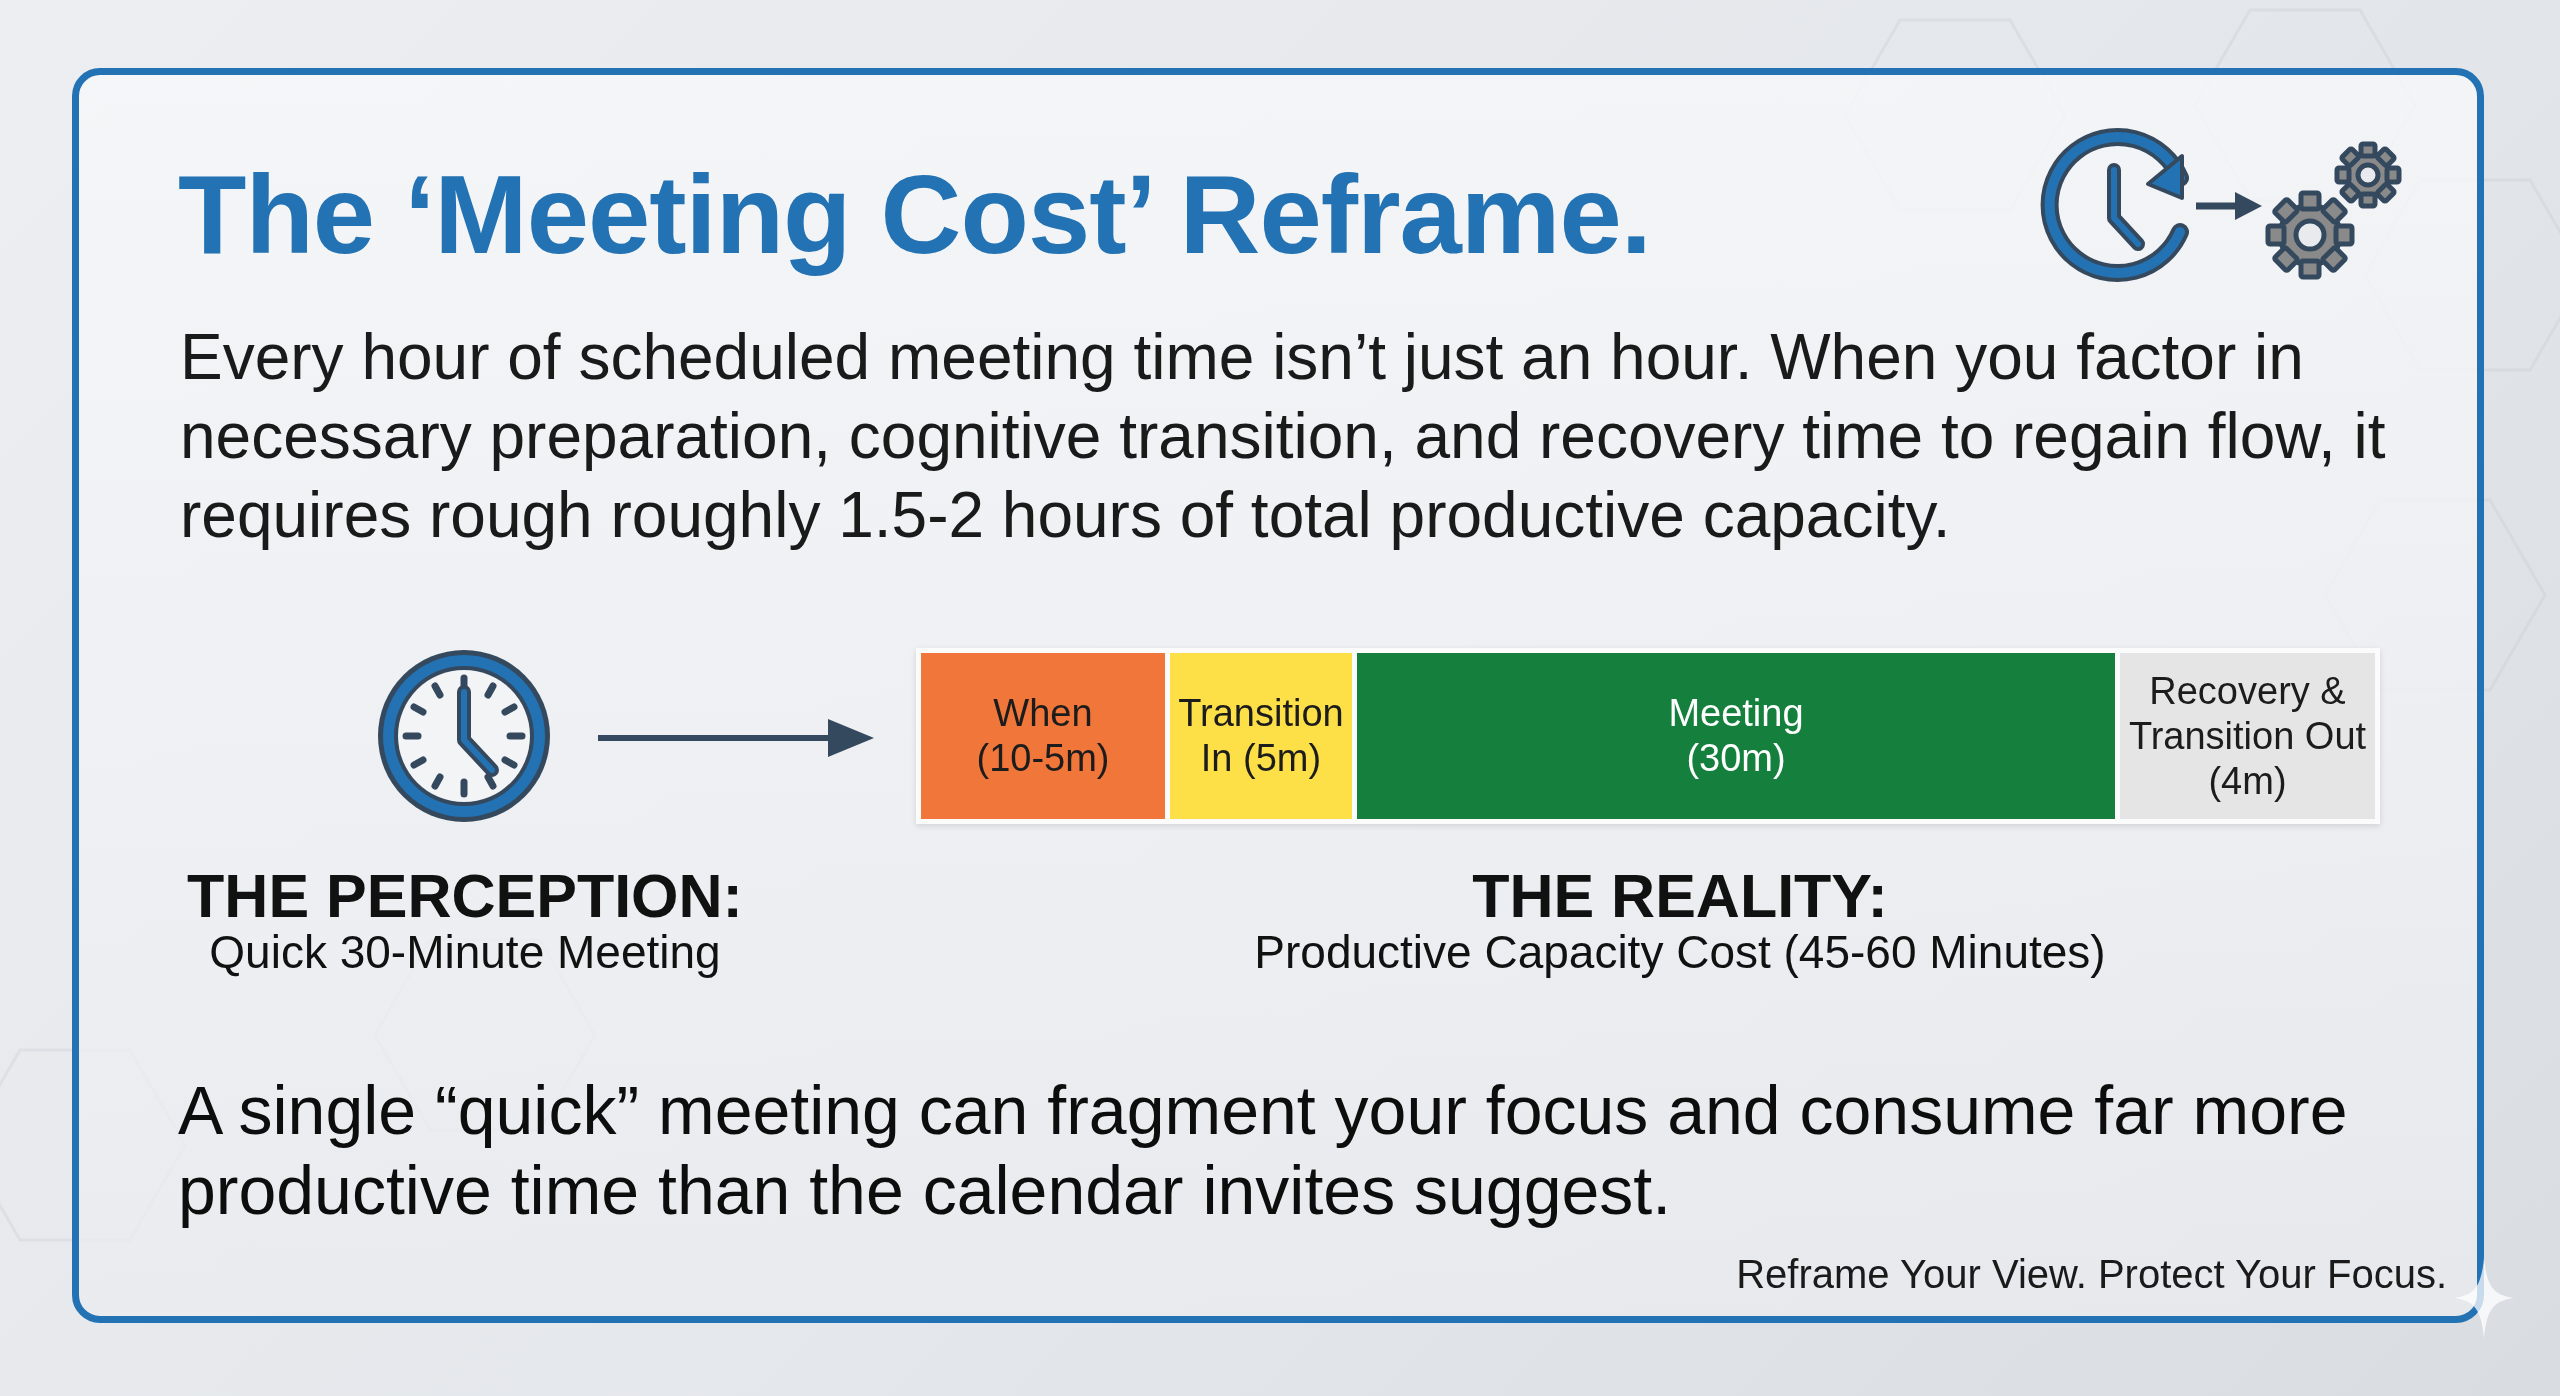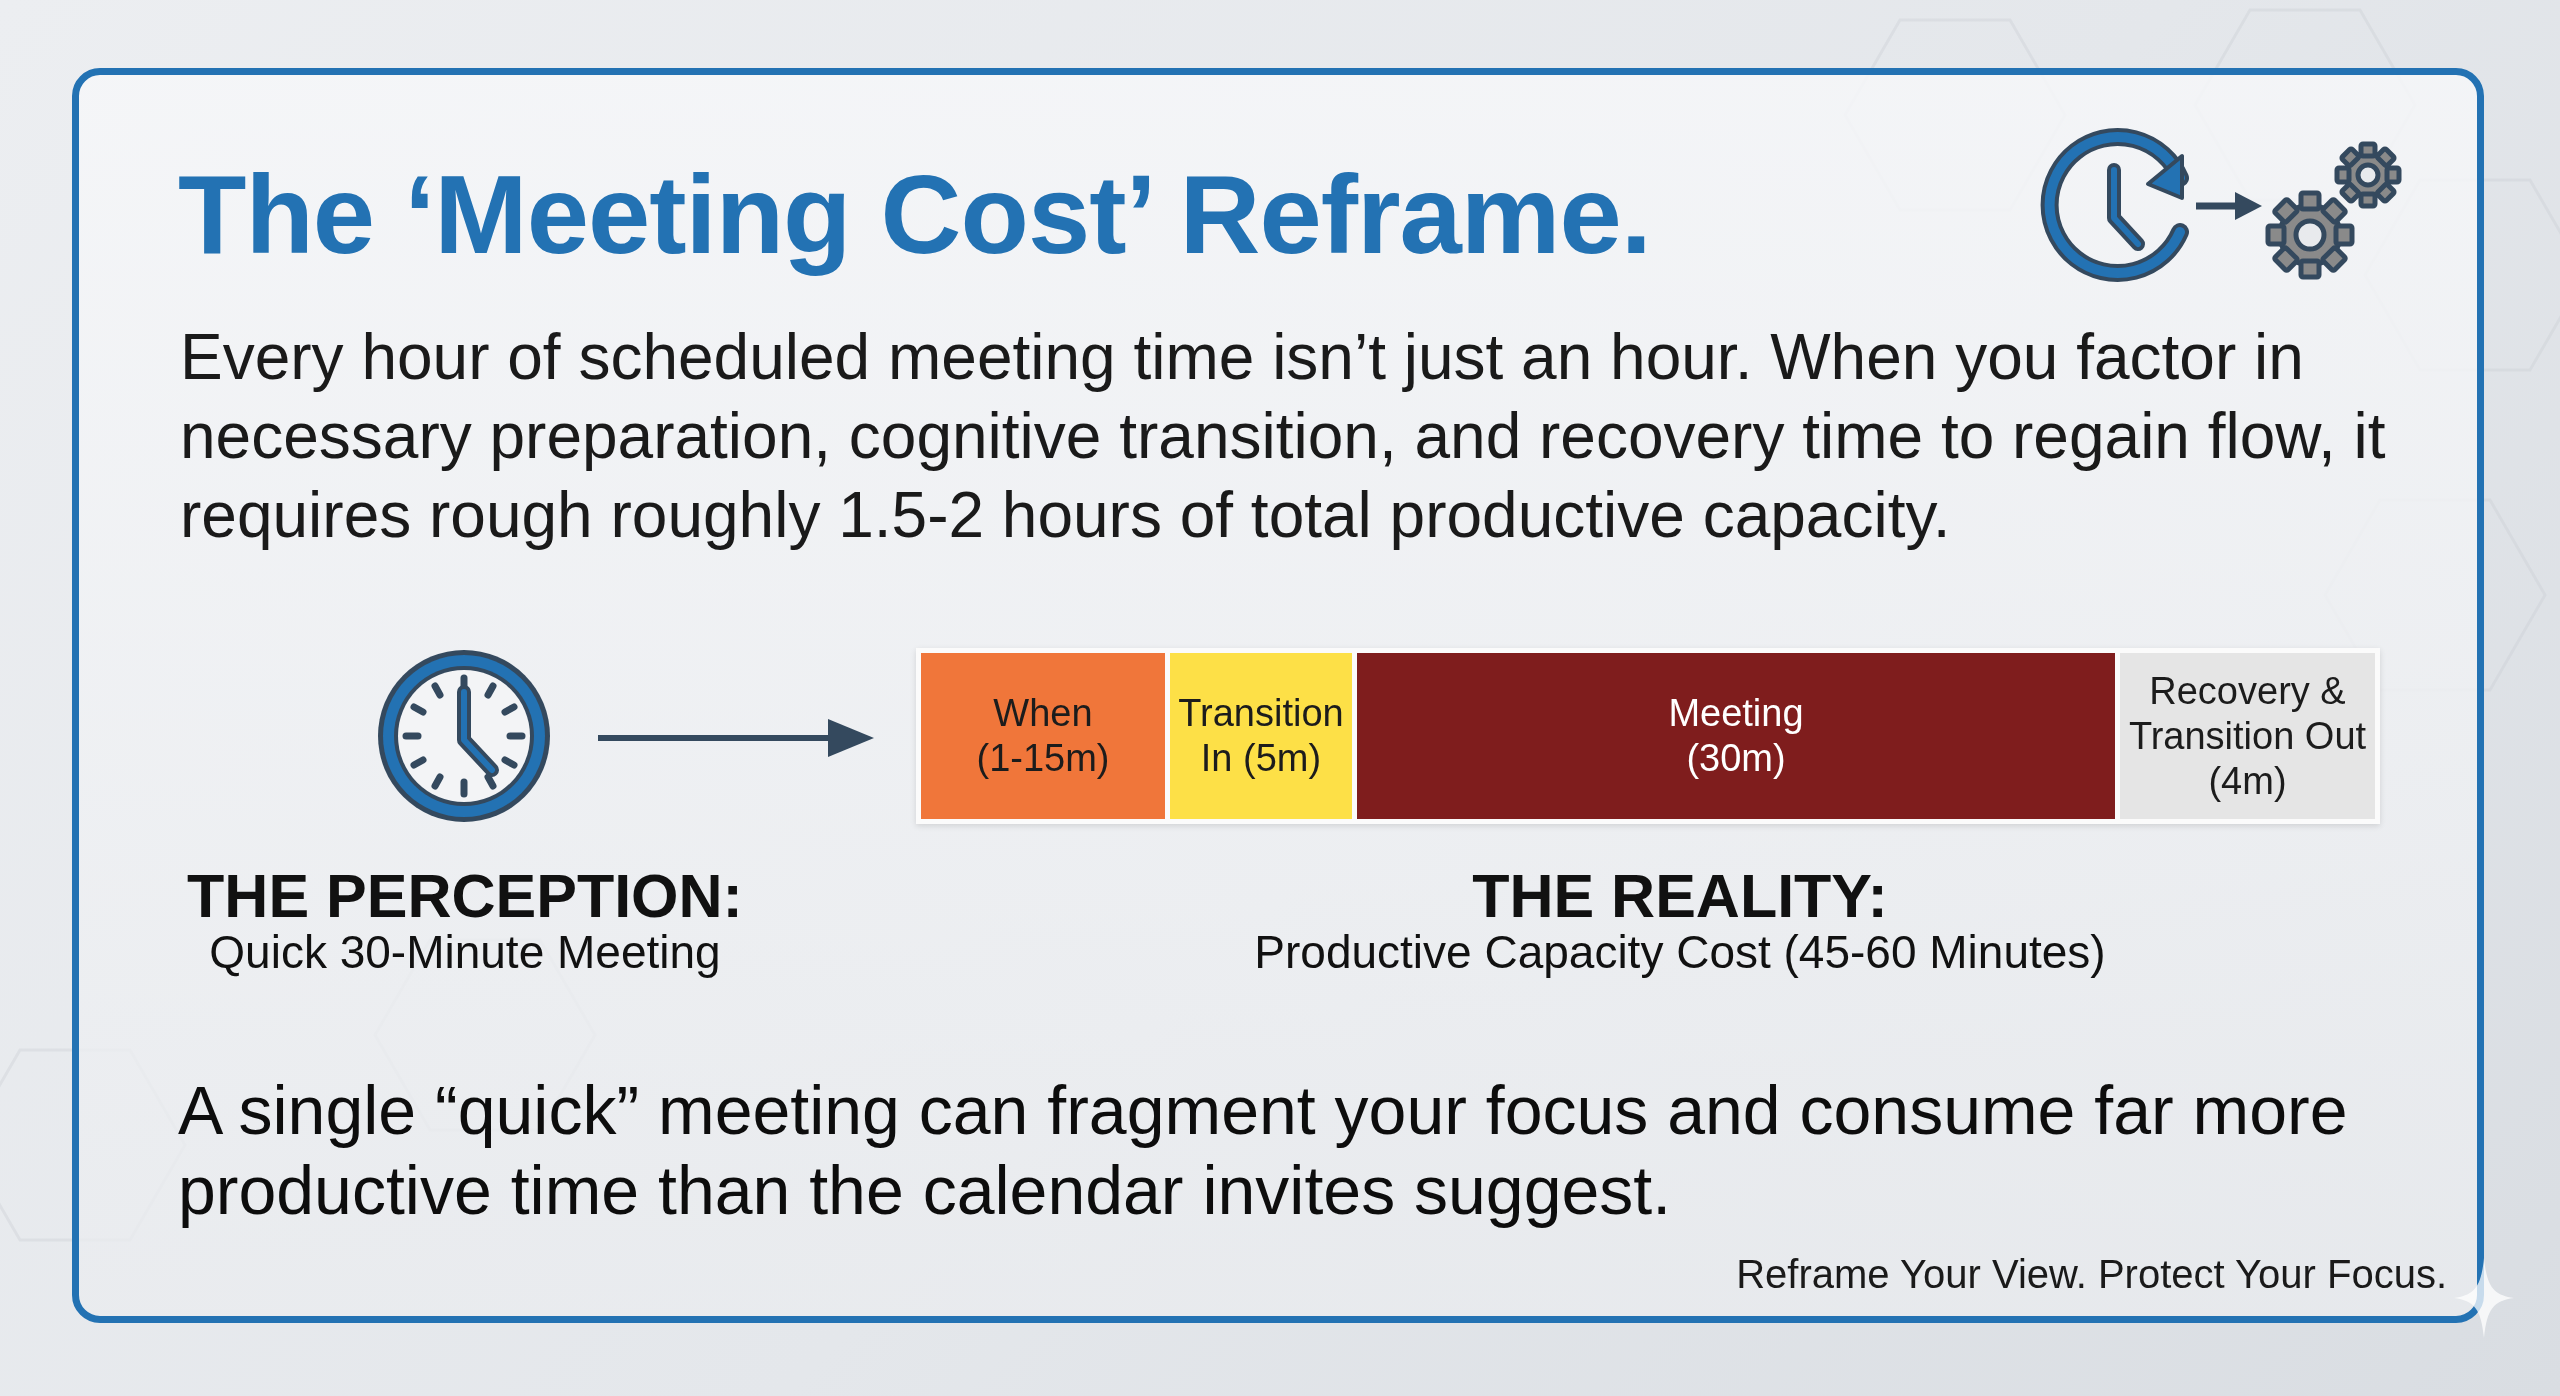--- a/index.html
+++ b/index.html
@@ -29,21 +29,21 @@
   .arrow { position:absolute; left:598px; top:715px; width:282px; height:46px; }
   .bar {
     position:absolute; left:916px; top:648px; width:1464px; height:176px;
     background:#fbfbfb; display:flex; box-sizing:border-box; padding:5px; gap:5px;
     box-shadow: 0 2px 6px rgba(0,0,0,0.12);
   }
   .seg { display:flex; align-items:center; justify-content:center; text-align:center;
     font-size:38px; line-height:45px; color:#1c1c1c; }
   .seg.prep { width:244px; background:#f0763a; }
   .seg.trans { width:182px; background:#fde047; }
-  .seg.meet { flex:1; background:#7f1d1d; color:#ffffff;text-align:center; }
+  .seg.meet { flex:1; background:#15803d; color:#ffffff;text-align:center; }
   .seg.recov { width:255px; background:#e5e5e5; }
   .cap { position:absolute; text-align:center; }
   .cap .h { font-size:61px; font-weight:700; color:#111; line-height:56px; }
   .cap .s { font-size:46px; color:#111; line-height:56px; }
   .cap.perc { left:170px; width:590px; top:868px; }
   .cap.real { left:1180px; width:1000px; top:868px; }
   .bold-statement {
     position:absolute; left:178px; top:1070px; width:2250px; margin:0;
     font-size:68px; line-height:80px; font-weight:400; color:#0d0d0d;
   }
@@ -135,21 +135,21 @@
 
 <svg class="arrow" viewBox="0 0 282 46">
   <line x1="0" y1="23" x2="240" y2="23" stroke="#34495e" stroke-width="6"></line>
   <polygon points="230,4 276,23 230,42" fill="#34495e"></polygon>
 </svg>
 
 <div class="bar">
   <div class="seg prep">
     <div>
         <div>When</div>
-        <div>(1-15m)</div>
+        <div>(10-5m)</div>
       </div>
   </div>
   <div class="seg trans">
     <div>
         <div>Transition</div>
         <div>In (5m)</div>
       </div>
   </div>
   <div class="seg meet">
     <div>

